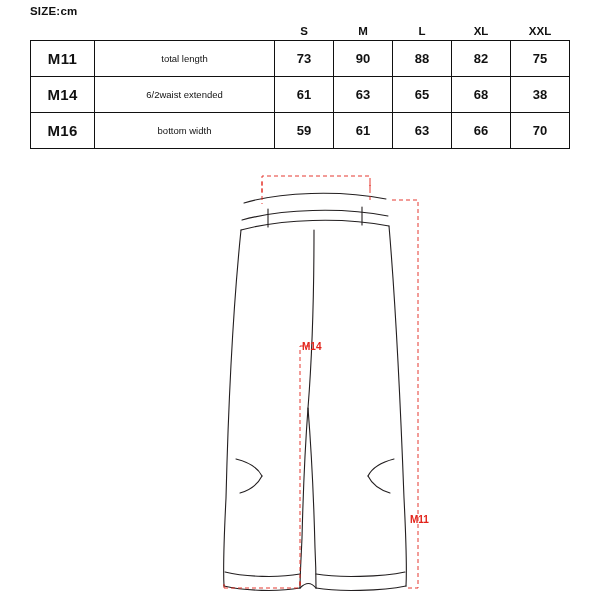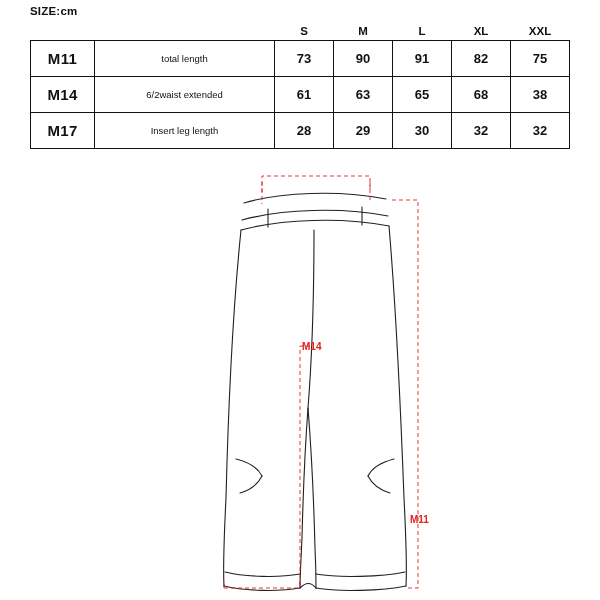--- a/index.html
+++ b/index.html
@@ -120,41 +120,41 @@
         <th class="size-head">XL</th>
         <th class="size-head">XXL</th>
       </tr>
     </thead>
     <tbody>
       <tr>
         <td class="code">M11</td>
         <td class="desc">total length</td>
         <td class="val">73</td>
         <td class="val">90</td>
-        <td class="val">91</td>
+        <td class="val">88</td>
         <td class="val">82</td>
         <td class="val">75</td>
       </tr>
       <tr>
         <td class="code">M14</td>
         <td class="desc">6/2waist extended</td>
         <td class="val">61</td>
         <td class="val">63</td>
         <td class="val">65</td>
         <td class="val">68</td>
         <td class="val">38</td>
       </tr>
       <tr>
-        <td class="code">M17</td>
-        <td class="desc">Insert leg length</td>
-        <td class="val">28</td>
-        <td class="val">29</td>
-        <td class="val">30</td>
-        <td class="val">32</td>
-        <td class="val">32</td>
+        <td class="code">M16</td>
+        <td class="desc">bottom width</td>
+        <td class="val">59</td>
+        <td class="val">61</td>
+        <td class="val">63</td>
+        <td class="val">66</td>
+        <td class="val">70</td>
       </tr>
     </tbody>
   </table>
 
   <div class="illus">
     <svg width="600" height="432" viewBox="0 0 600 432" xmlns="http://www.w3.org/2000/svg">
 
       <g fill="none" stroke="#231f20" stroke-width="1.1" stroke-linejoin="round" stroke-linecap="round">
 
         <path d="M244,35 C280,24 340,22 386,31"></path>

